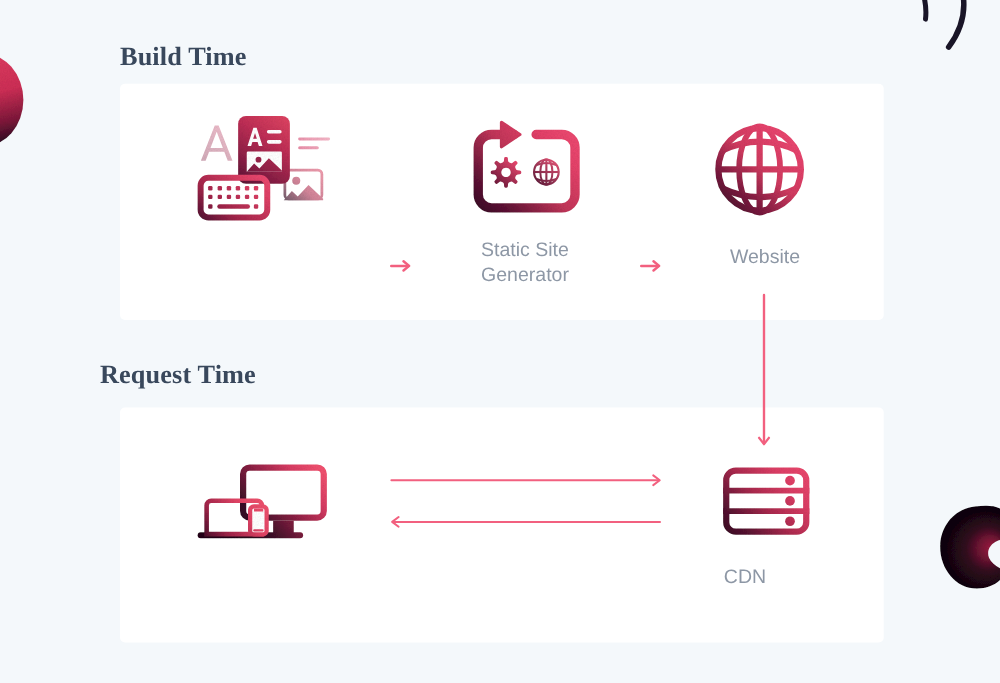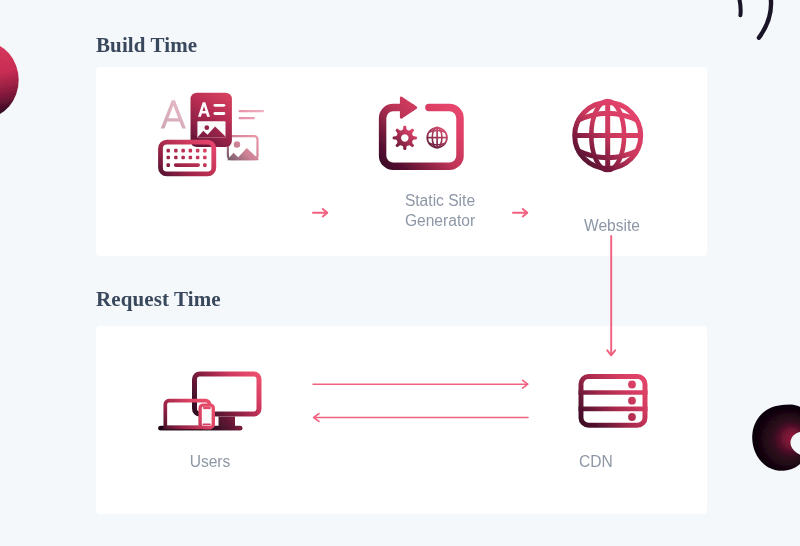--- a/index.html
+++ b/index.html
@@ -60,21 +60,21 @@
       </radialGradient>
     </defs>
     <path d="M32.0 7.2 C 16.0 9.0 5.0 22.0 4.2 37.5 C 3.2 56.0 16.0 72.8 33.5 72.8 C 44.5 72.8 52.5 67.8 57.5 59.0
              C 50.5 56.5 45.2 53.0 43.2 48.2 C 41.0 42.6 44.2 37.0 50.2 34.6 C 55.5 32.4 62.2 33.0 66.8 35.6
              C 67.8 24.4 62.0 14.0 52.0 8.8 C 46.0 5.8 39.0 6.4 32.0 7.2 Z" fill="url(#gBlobR)"></path>
   </svg>
 
   <div class="section-title" style="left:96px;top:33px">Build Time</div>
   <div class="panel" style="left:96px;top:67px;width:611px;height:189px"></div>
 
-  <div class="section-title" style="left:96px;top:287px">Request Time</div>
+  <div class="section-title" style="left:80px;top:287px">Request Time</div>
   <div class="panel" style="left:96px;top:326px;width:611px;height:188px"></div>
 
   <svg class="icon" style="left:372px;top:86px;width:100px;height:92px" viewBox="0 0 100 92" filter="url(#grain)">
     <defs>
       <linearGradient id="gSSG" gradientUnits="userSpaceOnUse" x1="6" y1="88" x2="86" y2="10">
         <stop offset="0" stop-color="#2a0820"></stop>
         <stop offset="0.22" stop-color="#5e1234"></stop>
         <stop offset="0.52" stop-color="#c03558"></stop>
         <stop offset="0.78" stop-color="#e44169"></stop>
         <stop offset="1" stop-color="#ee4c73"></stop>
@@ -236,23 +236,23 @@
         <path d="M528.0 417.5 H314.3"></path>
         <path d="M318.9 413.6 L313.7 417.5 L318.9 421.4"></path>
       </g>
     </g>
     <g stroke="#f2607f" fill="none" stroke-width="1.9" stroke-linecap="round" stroke-linejoin="round">
       <path d="M611.2 236.0 V354.6"></path>
       <path d="M607.3 350.3 L611.2 355.3 L615.1 350.3"></path>
     </g>
   </svg>
 
-  <div class="caption" style="left:380px;top:191px;width:120px">Static Site
+  <div class="caption" style="left:360px;top:191px;width:120px">Static Site
 Generator</div>
-  <div class="caption" style="left:552px;top:216px;width:120px">Website</div>
+  <div class="caption" style="left:552px;top:196px;width:120px">Website</div>
 
   <svg class="icon" style="left:155px;top:366px;width:110px;height:70px" viewBox="0 0 110 70" filter="url(#grain)">
     <defs>
       <linearGradient id="gDev" gradientUnits="userSpaceOnUse" x1="34" y1="66" x2="100" y2="8">
         <stop offset="0" stop-color="#240617"></stop>
         <stop offset="0.26" stop-color="#391026"></stop>
         <stop offset="0.55" stop-color="#8e2044"></stop>
         <stop offset="0.8" stop-color="#d63b62"></stop>
         <stop offset="1" stop-color="#ef506e"></stop>
       </linearGradient>
@@ -270,21 +270,20 @@
 
     <rect x="3.1" y="59.8" width="84.4" height="4.7" rx="2.35" fill="url(#gDev)"></rect>
 
     <path d="M14.0 34.6 h36.8 a3.7 3.7 0 0 1 3.7 3.7 v23.0 h-44.2 v-23.0 a3.7 3.7 0 0 1 3.7 -3.7 Z" fill="none" stroke="url(#gDev2)" stroke-width="3.7"></path>
 
     <rect x="45.1" y="39.1" width="13.2" height="22.4" rx="3.0" fill="#fff" stroke="url(#gDev2)" stroke-width="3.4"></rect>
     <path d="M48.2 41.9 h7.4" stroke="url(#gDev2)" stroke-width="2.4" fill="none"></path>
     <path d="M48.4 58.3 h6.6" stroke="url(#gDev2)" stroke-width="1.8" fill="none" stroke-linecap="round"></path>
   </svg>
 
-  <div class="caption" style="left:150px;top:452px;width:120px">Users</div>
 
   <svg class="icon" style="left:572px;top:370px;width:84px;height:64px" viewBox="0 0 84 64" filter="url(#grain)">
     <defs>
       <linearGradient id="gSrv" gradientUnits="userSpaceOnUse" x1="6" y1="60" x2="70" y2="4">
         <stop offset="0" stop-color="#32081f"></stop>
         <stop offset="0.2" stop-color="#551230"></stop>
         <stop offset="0.5" stop-color="#ab2a4e"></stop>
         <stop offset="0.78" stop-color="#da3d64"></stop>
         <stop offset="1" stop-color="#e8476c"></stop>
       </linearGradient>

